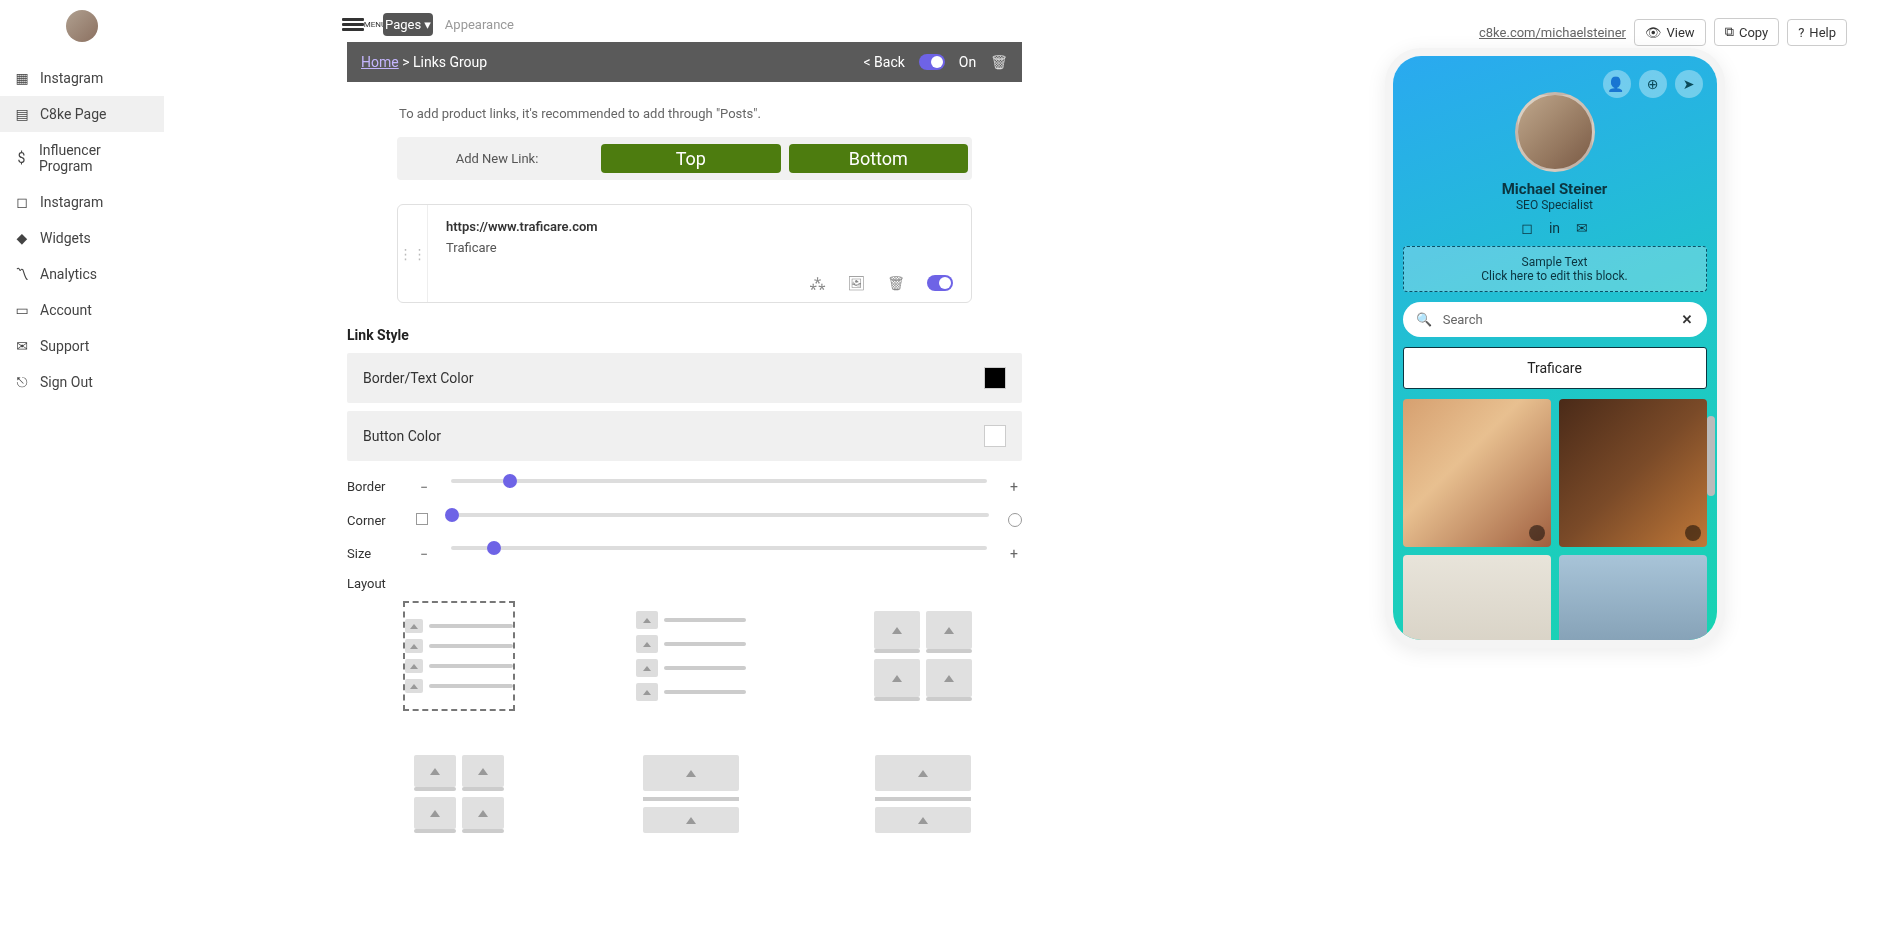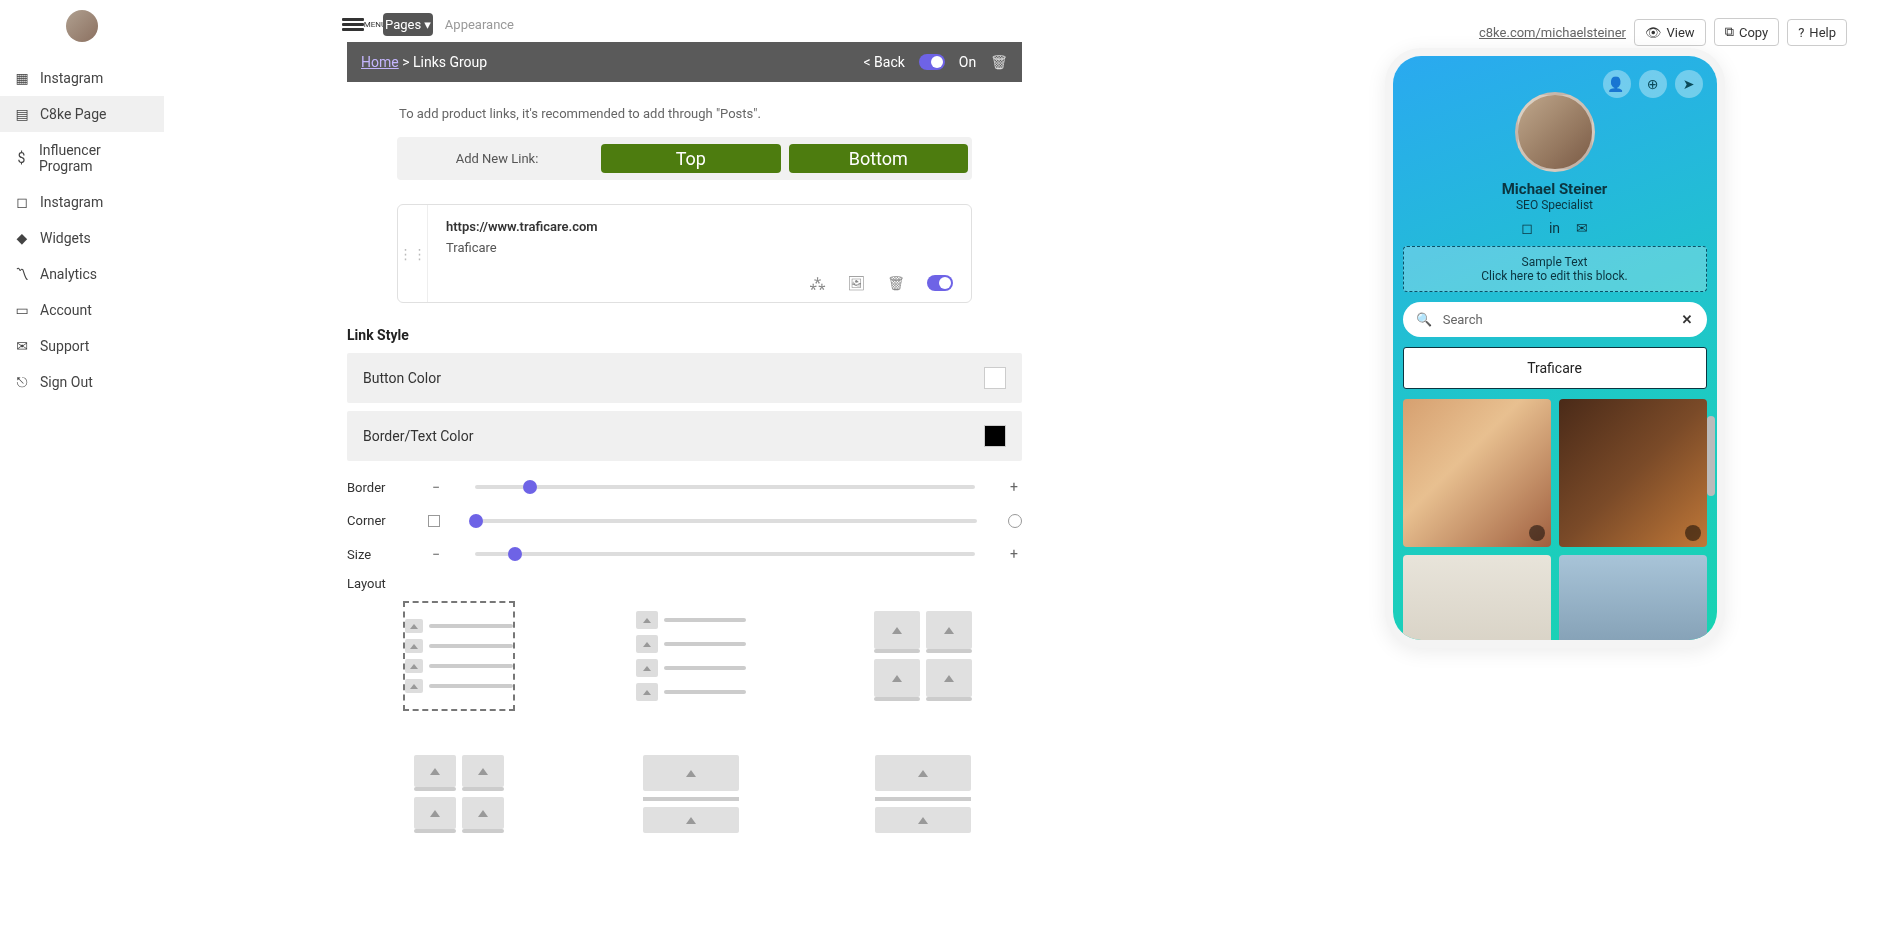--- a/index.html
+++ b/index.html
@@ -43,21 +43,21 @@
 .link-actions { display:flex; align-items:center; gap:22px; justify-content:flex-end; color:#888; }
 .link-actions .toggle { background:#6e63e6; }
 .link-actions .icon-btn { cursor:pointer; }
 
 .h-label { font-weight:700; color:#222; font-size:14px; margin: 0 0 10px 0; }
 .style-row { background:#f0f0f0; margin:0 0 8px 0; padding:14px 16px; display:flex; align-items:center; justify-content:space-between; border-radius:2px; }
 .color-swatch { width:22px; height:22px; border:1px solid #ccc; cursor:pointer; }
 .color-swatch.white { background:#fff; }
 .color-swatch.black { background:#000; }
 
-.slider-row { display:flex; align-items:center; gap:31px; margin:18px 0 10px; }
+.slider-row { display:flex; gap:19px; margin:18px 0 10px; }
 .slider-row .lbl { width:50px; color:#333; font-size:13px; }
 .slider-row .minus, .slider-row .plus { width:16px; text-align:center; color:#666; cursor:pointer; user-select:none; }
 .slider-track { flex:1; height:4px; background:#ddd; border-radius:2px; position:relative; cursor:pointer; }
 .slider-thumb { position:absolute; top:50%; transform:translate(-50%,-50%); width:14px; height:14px; background:#6e63e6; border-radius:50%; }
 .slider-row .plus.circle { border:1px solid #999; border-radius:50%; width:14px; height:14px; display:flex; align-items:center; justify-content:center; font-size:10px; }
 .slider-row .square-minus { border:1px solid #999; width:12px; height:12px; }
 
 .layout-label { font-size:13px; color:#333; margin:14px 0 10px; }
 .layout-grid { display:flex; gap:120px; flex-wrap:wrap; padding-left:56px; }
 .layout-col { display:flex; flex-direction:column; gap:28px; }
@@ -195,26 +195,26 @@
             <span class="icon-btn">🖼</span>
             <span class="icon-btn">🗑</span>
             <span class="toggle"></span>
           </div>
         </div>
       </div>
 
       <div class="h-label">Link Style</div>
 
       <div class="style-row">
+        <span>Border/Text Color</span>
+        <span class="color-swatch black"></span>
+      </div>
+      <div class="style-row">
         <span>Button Color</span>
         <span class="color-swatch white"></span>
-      </div>
-      <div class="style-row">
-        <span>Border/Text Color</span>
-        <span class="color-swatch black"></span>
       </div>
 
       <div class="slider-row">
         <span class="lbl">Border</span>
         <span class="minus">−</span>
         <div class="slider-track">
             <div class="slider-thumb" style="left:11%"></div>
           </div>
         <span class="plus">+</span>
       </div>

